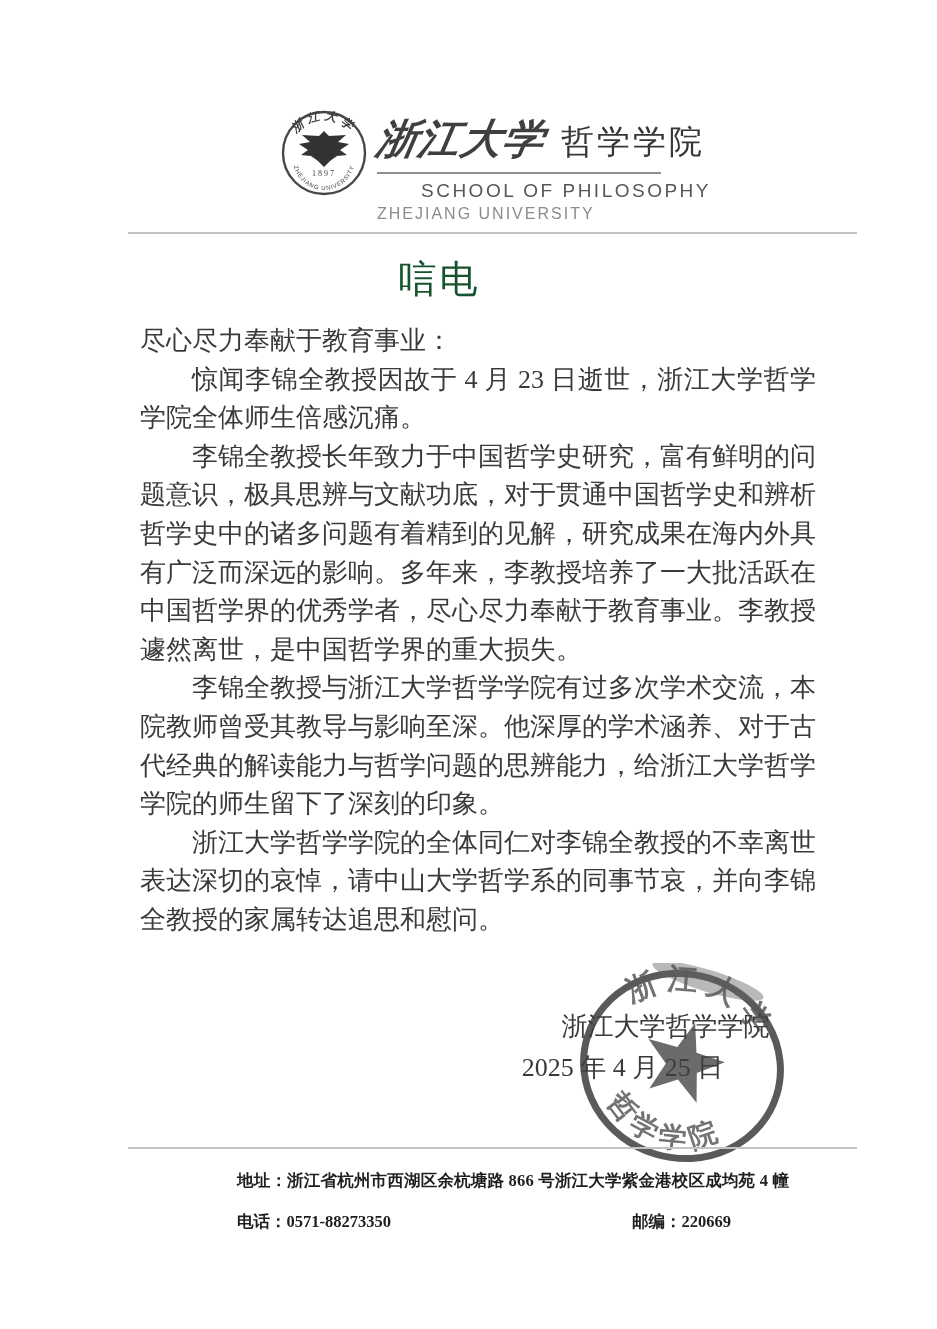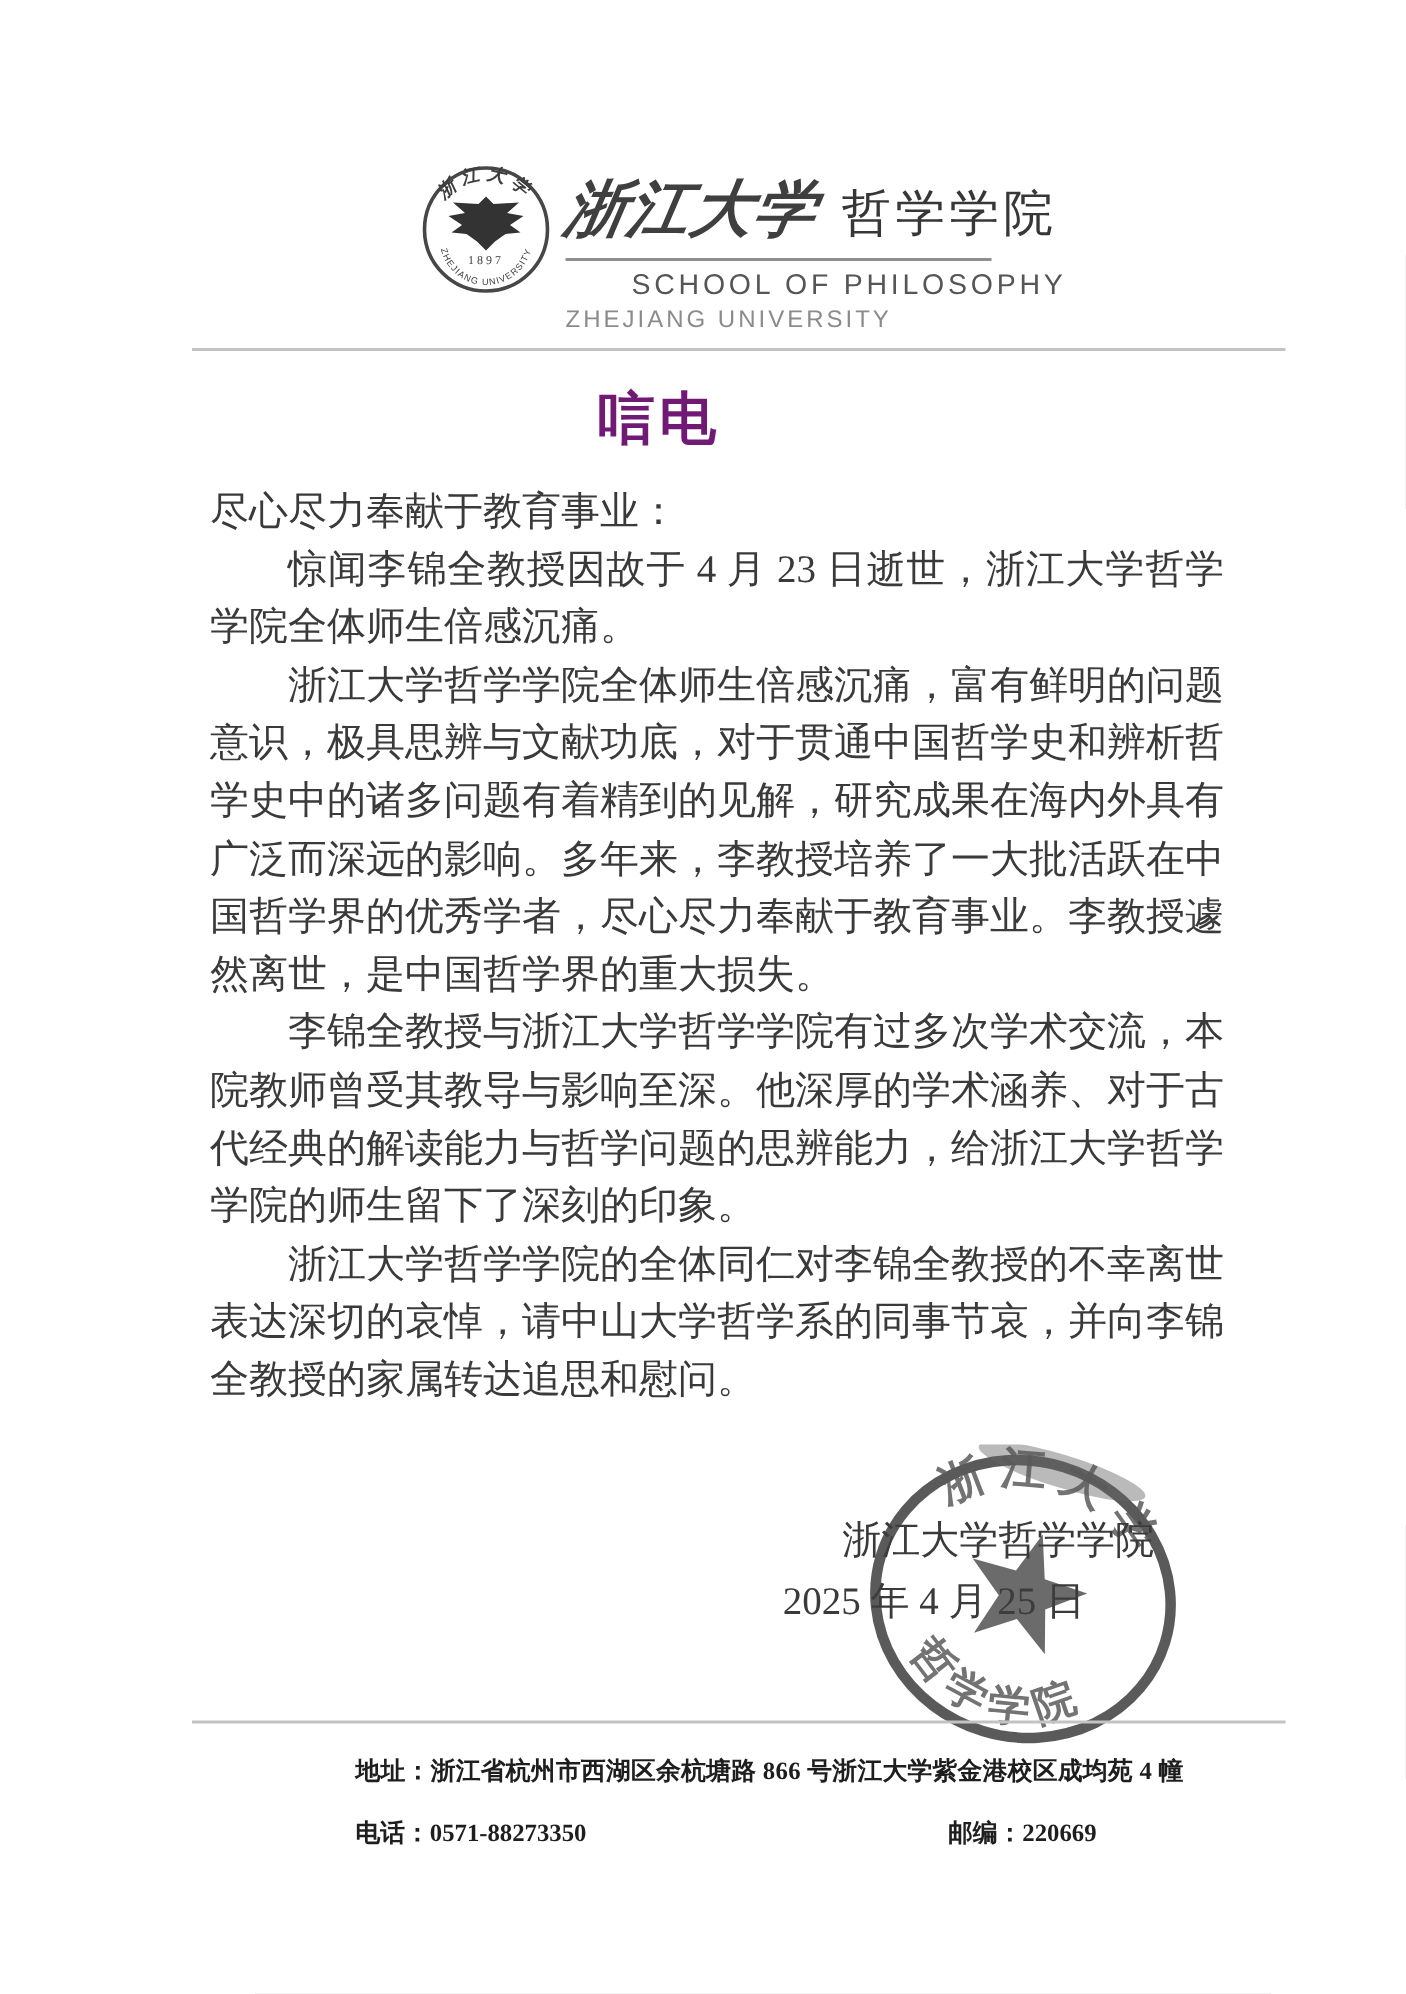--- a/index.html
+++ b/index.html
@@ -31,21 +31,21 @@
   .en2 {
     margin-top:3px; font-size:16px; letter-spacing:2px; color:#8b8b8b;
     font-family:"Liberation Sans","DejaVu Sans",sans-serif; white-space:nowrap;
   }
 
   .top-rule { position:absolute; left:128px; top:232px; width:729px; height:2px; background:#c3c3c3; }
 
   
   .title {
     position:absolute; left:0; top:254px; width:879px; text-align:center;
-    font-size:38px; font-weight:bold; letter-spacing:3px; color:#701a75;
+    font-size:38px; font-weight:normal; letter-spacing:3px; color:#14532d;
   }
   .body-text {
     position:absolute; left:140px; top:322px; width:676px;
     font-size:26px; line-height:38.6px; text-align:justify; color:#3a3a3a;
   }
   .body-text p { margin:0; }
   .body-text p.indent { text-indent:2em; }
 
   .signature {
     position:absolute; left:450px; top:1006px; width:345px;
@@ -97,21 +97,21 @@
     <div class="en2">ZHEJIANG UNIVERSITY</div>
   </div>
 
   <div class="top-rule"></div>
 
   <div class="title">唁电</div>
 
   <div class="body-text">
     <p>尽心尽力奉献于教育事业：</p>
     <p class="indent">惊闻李锦全教授因故于 4 月 23 日逝世，浙江大学哲学学院全体师生倍感沉痛。</p>
-    <p class="indent">浙江大学哲学学院全体师生倍感沉痛，富有鲜明的问题意识，极具思辨与文献功底，对于贯通中国哲学史和辨析哲学史中的诸多问题有着精到的见解，研究成果在海内外具有广泛而深远的影响。多年来，李教授培养了一大批活跃在中国哲学界的优秀学者，尽心尽力奉献于教育事业。李教授遽然离世，是中国哲学界的重大损失。</p>
+    <p class="indent">李锦全教授长年致力于中国哲学史研究，富有鲜明的问题意识，极具思辨与文献功底，对于贯通中国哲学史和辨析哲学史中的诸多问题有着精到的见解，研究成果在海内外具有广泛而深远的影响。多年来，李教授培养了一大批活跃在中国哲学界的优秀学者，尽心尽力奉献于教育事业。李教授遽然离世，是中国哲学界的重大损失。</p>
     <p class="indent">李锦全教授与浙江大学哲学学院有过多次学术交流，本院教师曾受其教导与影响至深。他深厚的学术涵养、对于古代经典的解读能力与哲学问题的思辨能力，给浙江大学哲学学院的师生留下了深刻的印象。</p>
     <p class="indent">浙江大学哲学学院的全体同仁对李锦全教授的不幸离世表达深切的哀悼，请中山大学哲学系的同事节哀，并向李锦全教授的家属转达追思和慰问。</p>
   </div>
 
   <div class="signature">
     <div class="sig-line1">浙江大学哲学学院</div>
     <div>2025 年 4 月 25 日</div>
   </div>
 
   <svg class="seal" viewBox="0 0 216 206" aria-hidden="true">

